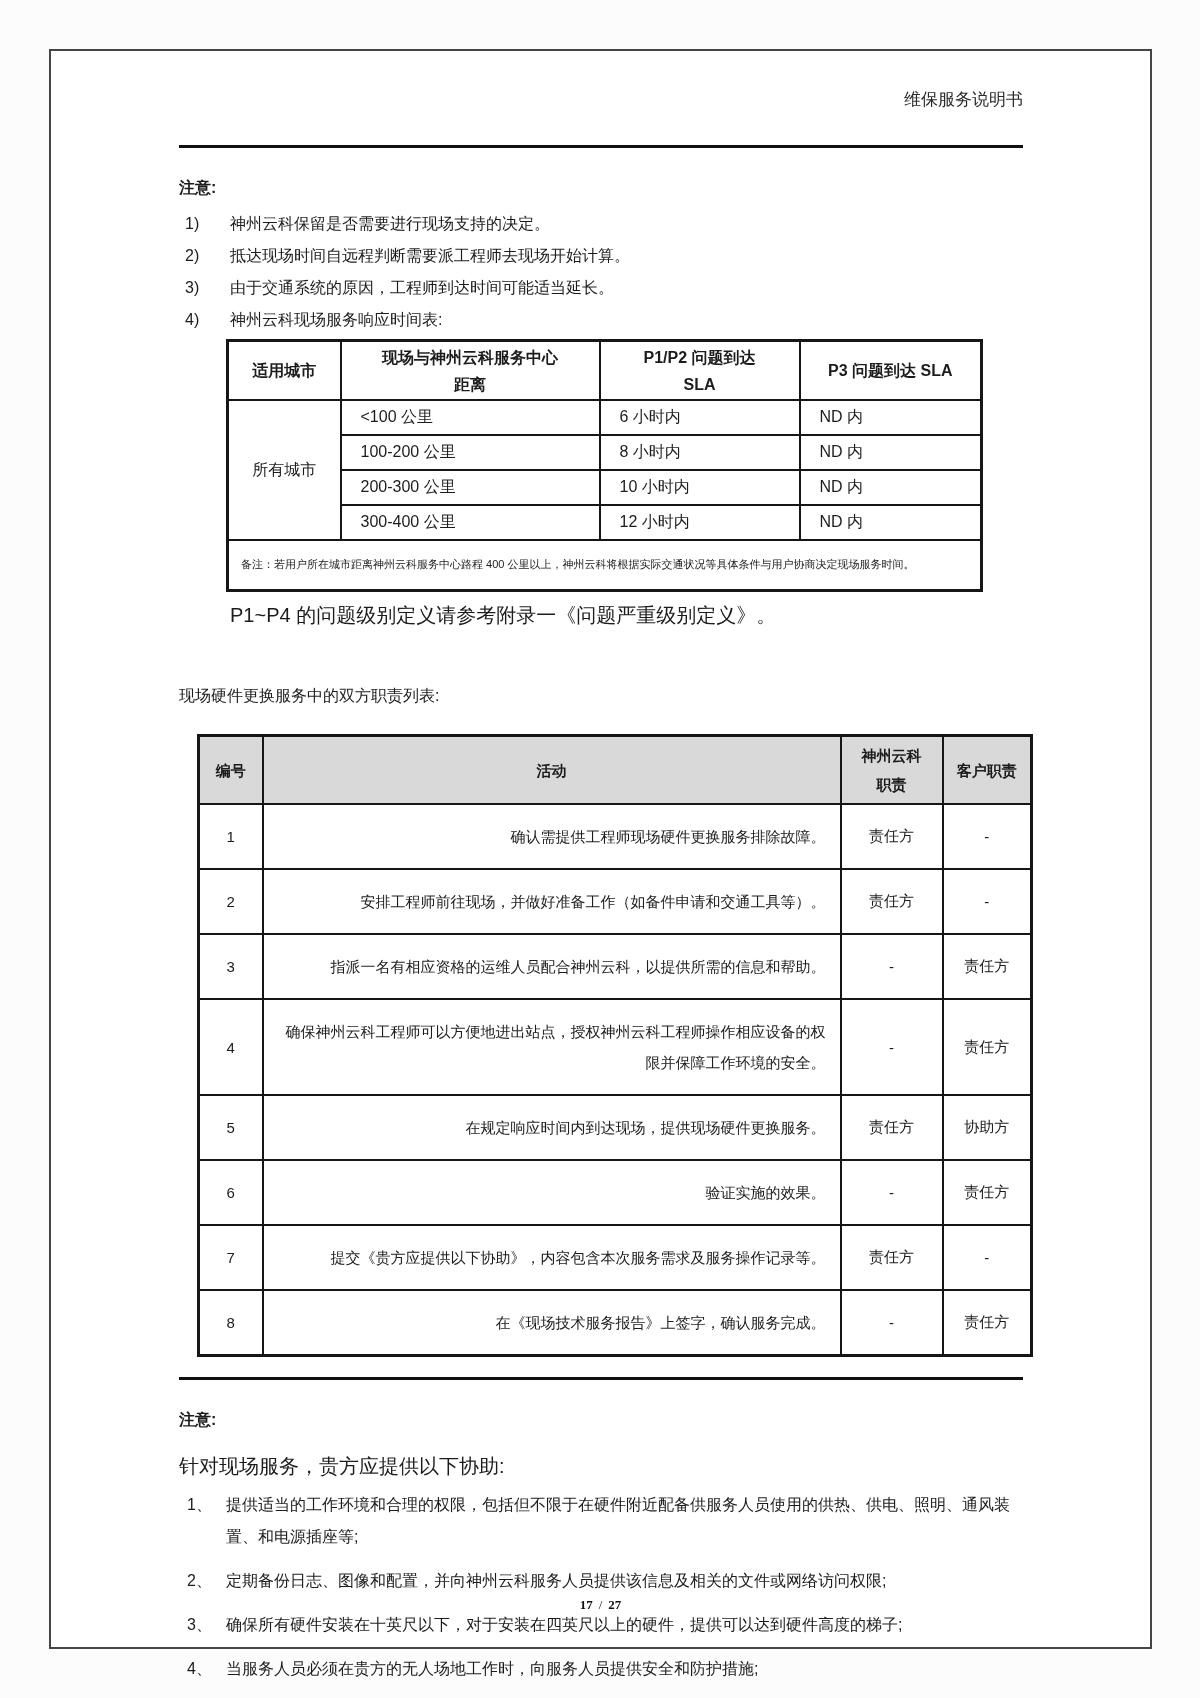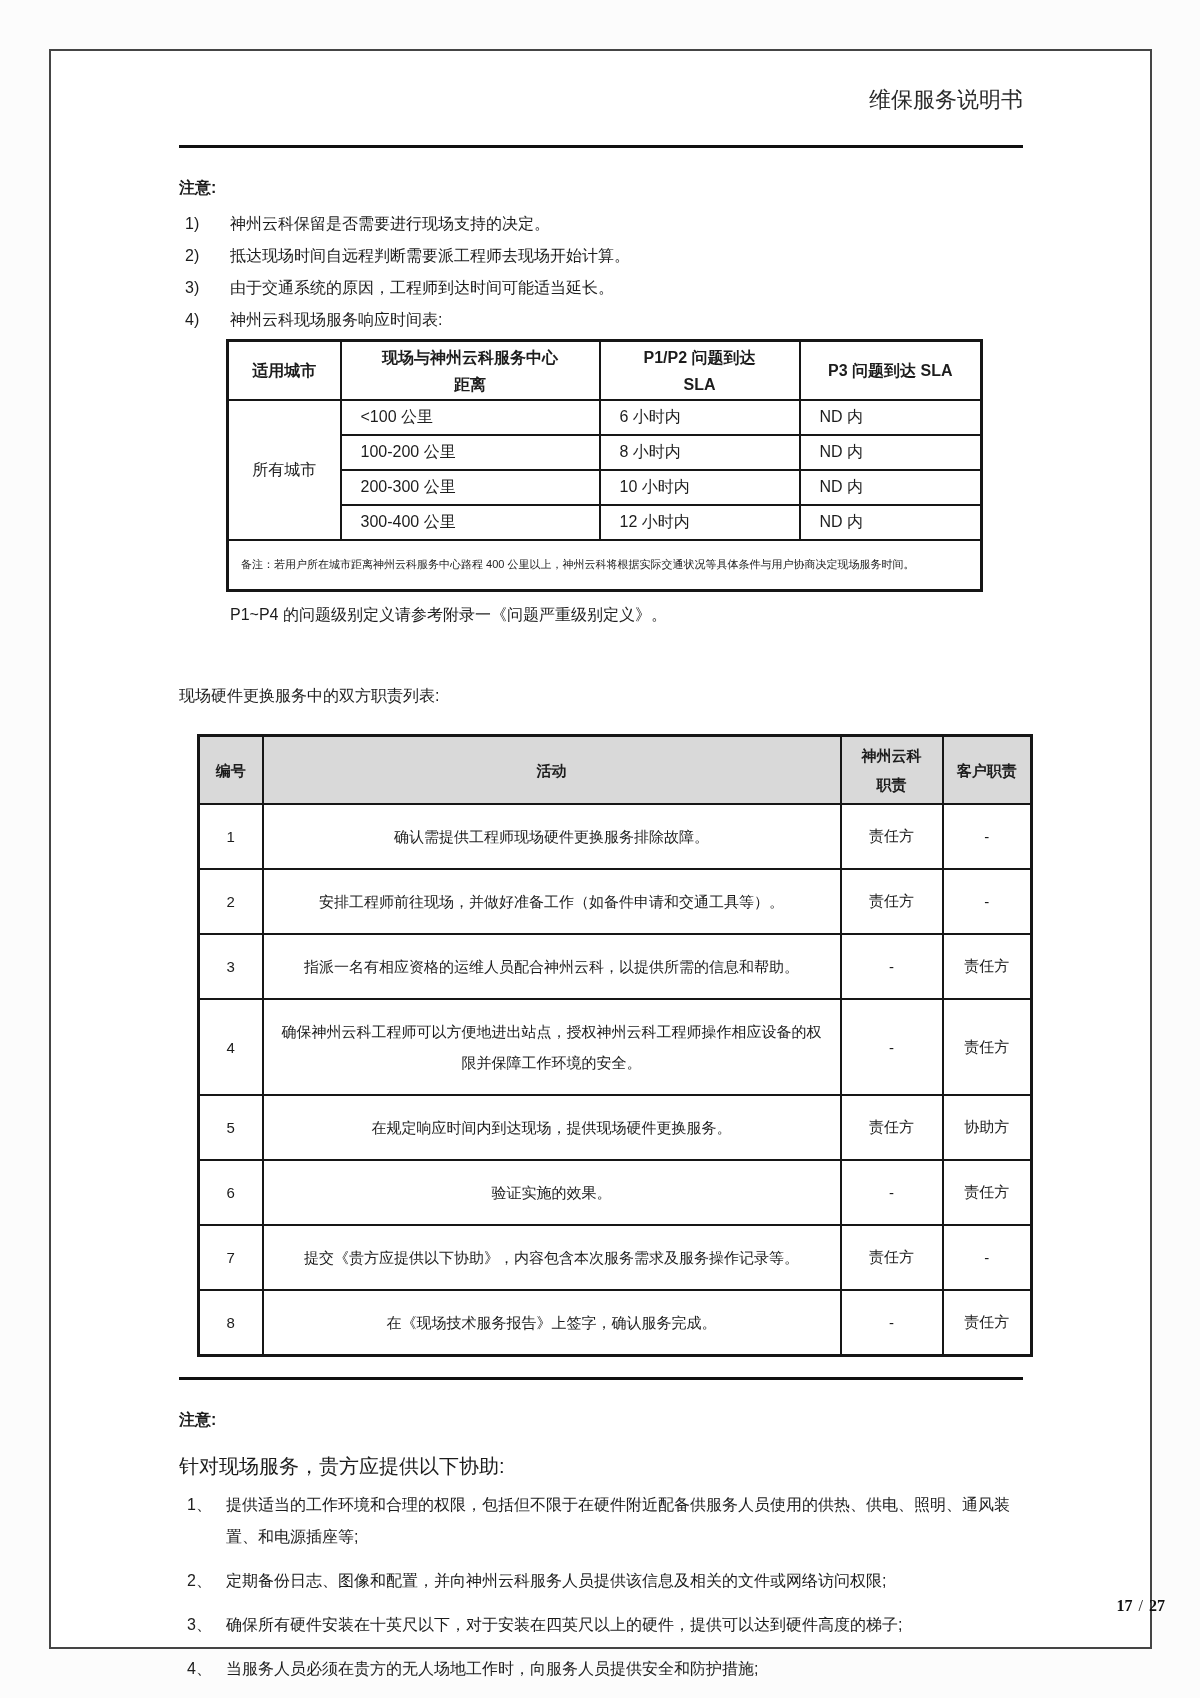--- a/index.html
+++ b/index.html
@@ -16,21 +16,21 @@
     background:#ffffff;
     border:2px solid #454545;
   }
   .content{
     position:absolute;left:128px;top:0;
     width:844px;
   }
   .doc-header{
     margin-top:39px;
     font-family:"Liberation Serif","DejaVu Serif",serif;
-    font-size:22px;line-height:20px;
+    font-size:17px;line-height:20px;
     text-align:right;color:#2a2a2a;
   }
   .rule{
     height:3px;background:#101010;margin-top:35px;
   }
   .rule2{margin-top:20px;}
   .note-label{
     margin-top:29px;
     font-size:16px;font-weight:bold;line-height:22px;
   }
@@ -55,56 +55,56 @@
     font-weight:bold;height:57px;
     text-align:center;white-space:pre-line;line-height:27px;
     padding:0 4px;
   }
   .sla-table td{height:33px;text-align:left;padding:0 0 0 19px;}
   .sla-table td.city{text-align:center;padding:0;}
   .sla-table td.remark{
     height:auto;padding:8px 12px 10px 12px;
     line-height:30px;font-size:11px;
   }
-  .p1p4{margin:12px 0 0 0;padding-left:51px;font-size:16px;line-height:22px;}
+  .p1p4{margin:12px 0 0 0;padding-left:51px;font-size:20px;line-height:22px;}
 
   .section-title{margin-top:58px;font-size:16px;line-height:24px;}
 
   .resp-table{
     margin:26px 0 0 18px;width:833px;
     font-size:15px;
     border:3px solid #161616;
   }
   .resp-table th,.resp-table td{
     border:2px solid #161616;vertical-align:middle;
   }
   .resp-table th{
     background:#d9d9d9;font-weight:bold;
     height:66px;text-align:center;
     white-space:pre-line;line-height:29px;padding:0 4px;
   }
   .resp-table tr{height:48px;}
   .resp-table td{text-align:center;padding:0 4px;}
   .resp-table td.activity{
-    text-align:center;padding:16px 14px;line-height:31px;
+    text-align:right;padding:16px 14px;line-height:31px;
   }
   .intro{margin:24px 0 0 0;font-size:20px;line-height:22px;}
   .bottomlist{list-style:none;margin:10px 0 0 0;padding:0;}
   .bottomlist li{
     position:relative;padding-left:47px;
     font-size:16px;line-height:32px;
     margin-top:12px;
   }
   .bottomlist .num{position:absolute;left:8px;}
 
   .footer{
     position:absolute;left:0;top:1546px;width:100%;
-    text-align:right;
+    text-align:center;
     font-family:"Liberation Serif","DejaVu Serif",serif;
-    font-size:16px;font-weight:bold;color:#111;margin-left:15px;
+    font-size:13px;font-weight:bold;color:#111;
   }
   .footer .sep{font-weight:normal;padding:0 6px;}
 </style>
 </head>
 <body>
 
 <div class="page">
   <div class="content">
 
     <div class="doc-header">维保服务说明书</div>

